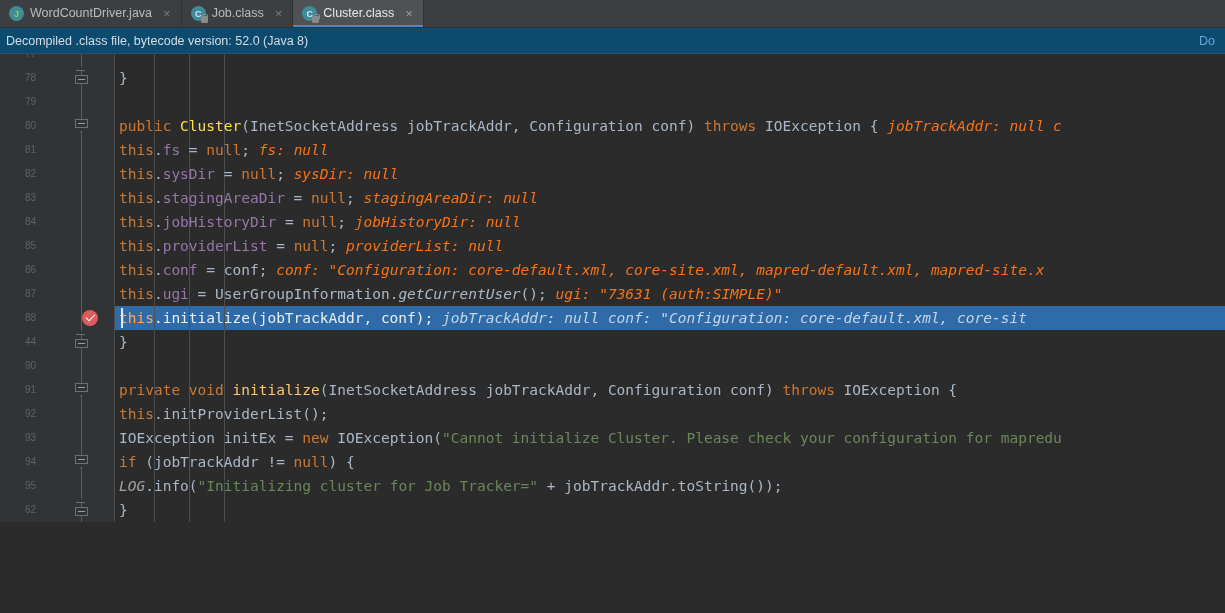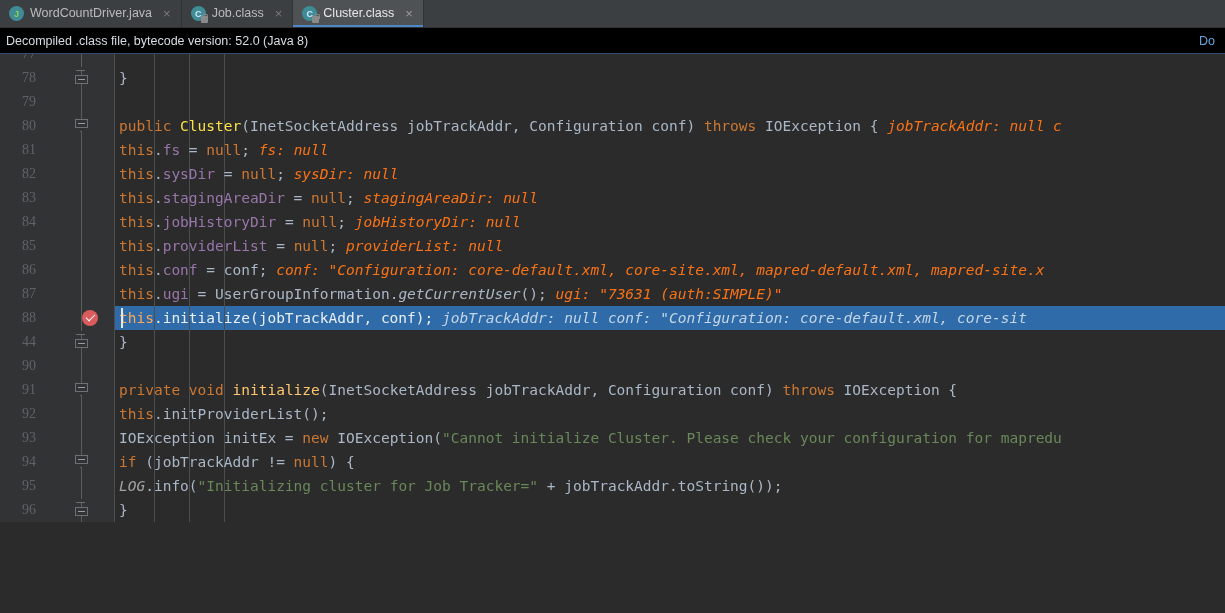--- a/index.html
+++ b/index.html
@@ -90,21 +90,21 @@
     left: 1.5px; top: -2.5px;
     width: 4px; height: 4px;
     border: 1.2px solid #8a8a8a;
     border-bottom: none;
     border-radius: 2px 2px 0 0;
   }
 
   
   #notify {
     height: 26px;
-    background: #000000;
+    background: #0c4a6e;
     border-bottom: 1px solid #2f4f6d;
     display: flex;
     align-items: center;
     padding: 0 10px 0 6px;
     font-family: "Liberation Sans", sans-serif;
     font-size: 12.5px;
     color: #d6dde4;
     justify-content: space-between;
   }
   #notify-link {
@@ -137,22 +137,22 @@
     white-space: nowrap;
   }
   .row.current {
     background: #2f6ba8;
   }
   .lineno {
     width: 42px;
     flex: none;
     text-align: right;
     padding-right: 6px;
-    font-family: Liberation Serif, serif;
-    font-size: 14px;
+    font-family: Liberation Sans, sans-serif;
+    font-size: 10px;
     color: #606366;
     background: #313335;
     height: 24px;
     line-height: 24px;
   }
   .row.current .lineno { color: #606366; }
 
   .gutter {
     width: 72px;
     flex: none;
@@ -479,21 +479,21 @@
       </div>
       <div class="row">
         <div class="lineno">95</div>
         <div class="gutter">
           <div class="foldline"></div>
         </div>
         <div class="gutterborder"></div>
         <div class="code"><div class="iguide" style="left: 38.88px;"></div><div class="iguide" style="left: 73.76px;"></div><div class="iguide" style="left: 108.64px;"></div><span class="txt"><span class="plain">            </span><span class="sfld">LOG</span><span class="plain">.info(</span><span class="str">"Initializing cluster for Job Tracker="</span><span class="plain"> + jobTrackAddr.toString());</span></span></div>
       </div>
       <div class="row">
-        <div class="lineno">96</div>
+        <div class="lineno">62</div>
         <div class="gutter">
           <div class="foldline"></div>
           <div class="foldmark up">
             <span class="tip"></span>
             <span class="body"></span>
             <span class="dash"></span>
           </div>
         </div>
         <div class="gutterborder"></div>
         <div class="code"><div class="iguide" style="left: 38.88px;"></div><div class="iguide" style="left: 73.76px;"></div><div class="iguide" style="left: 108.64px;"></div><span class="txt"><span class="plain">        }</span></span></div>

